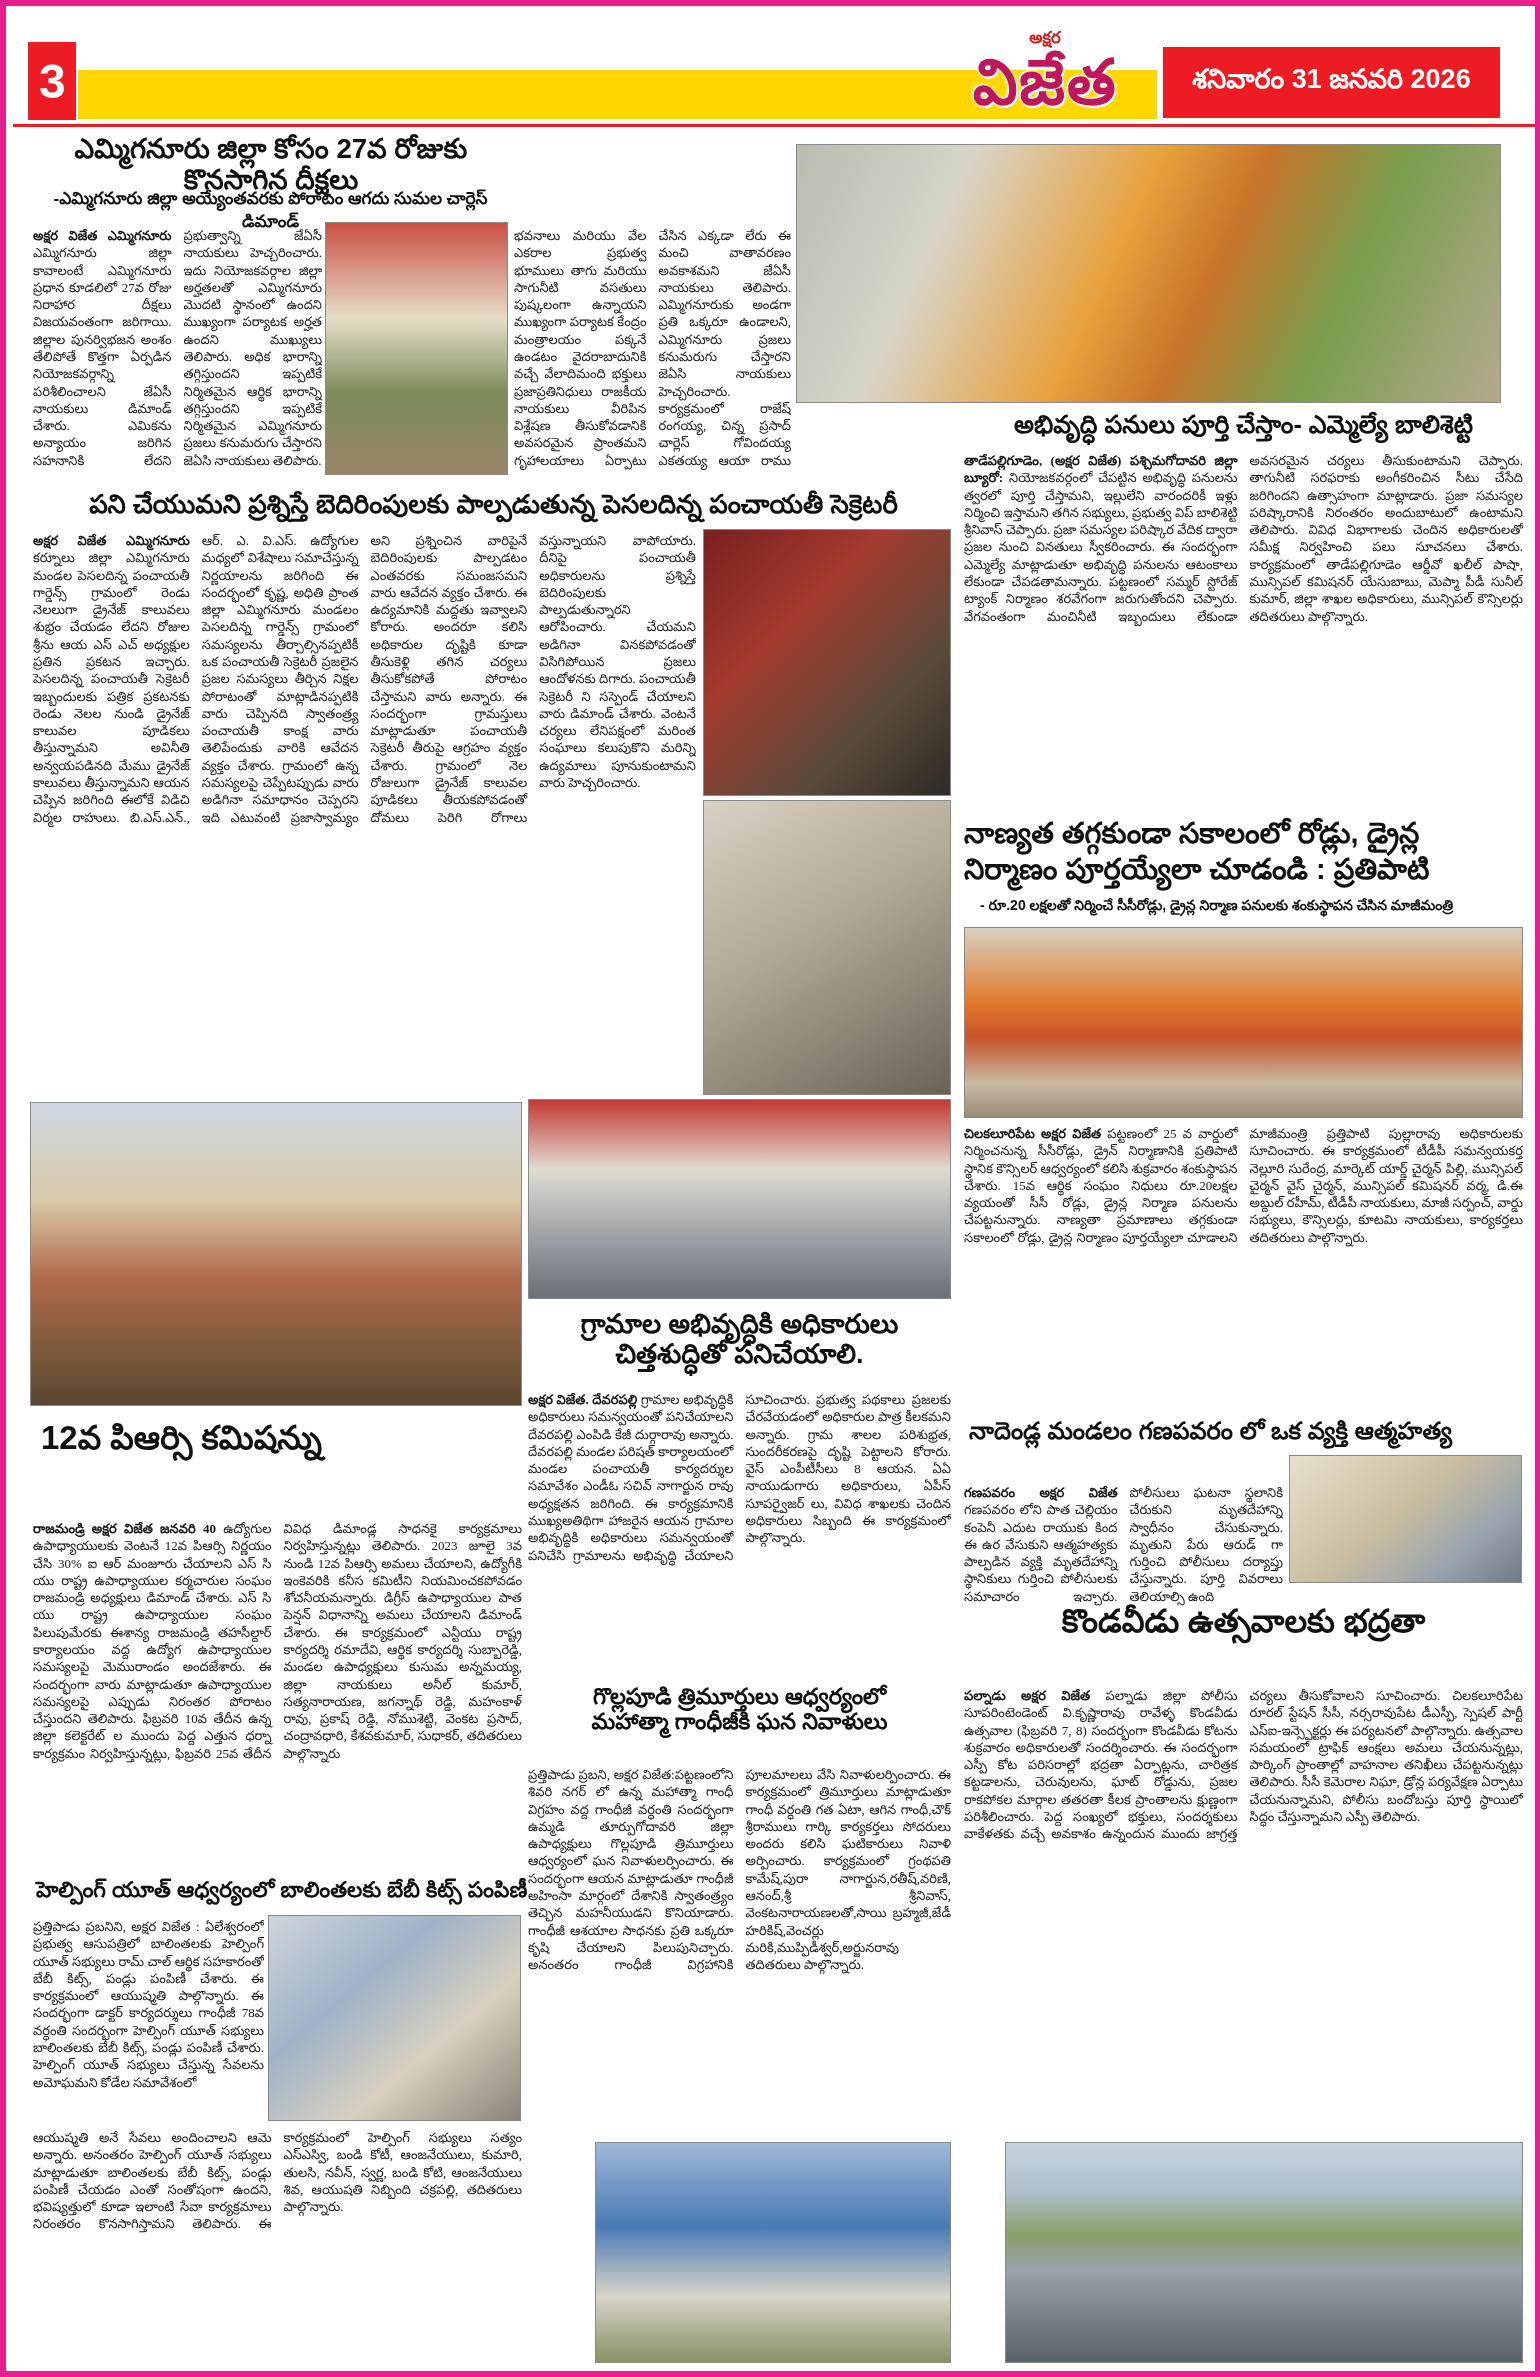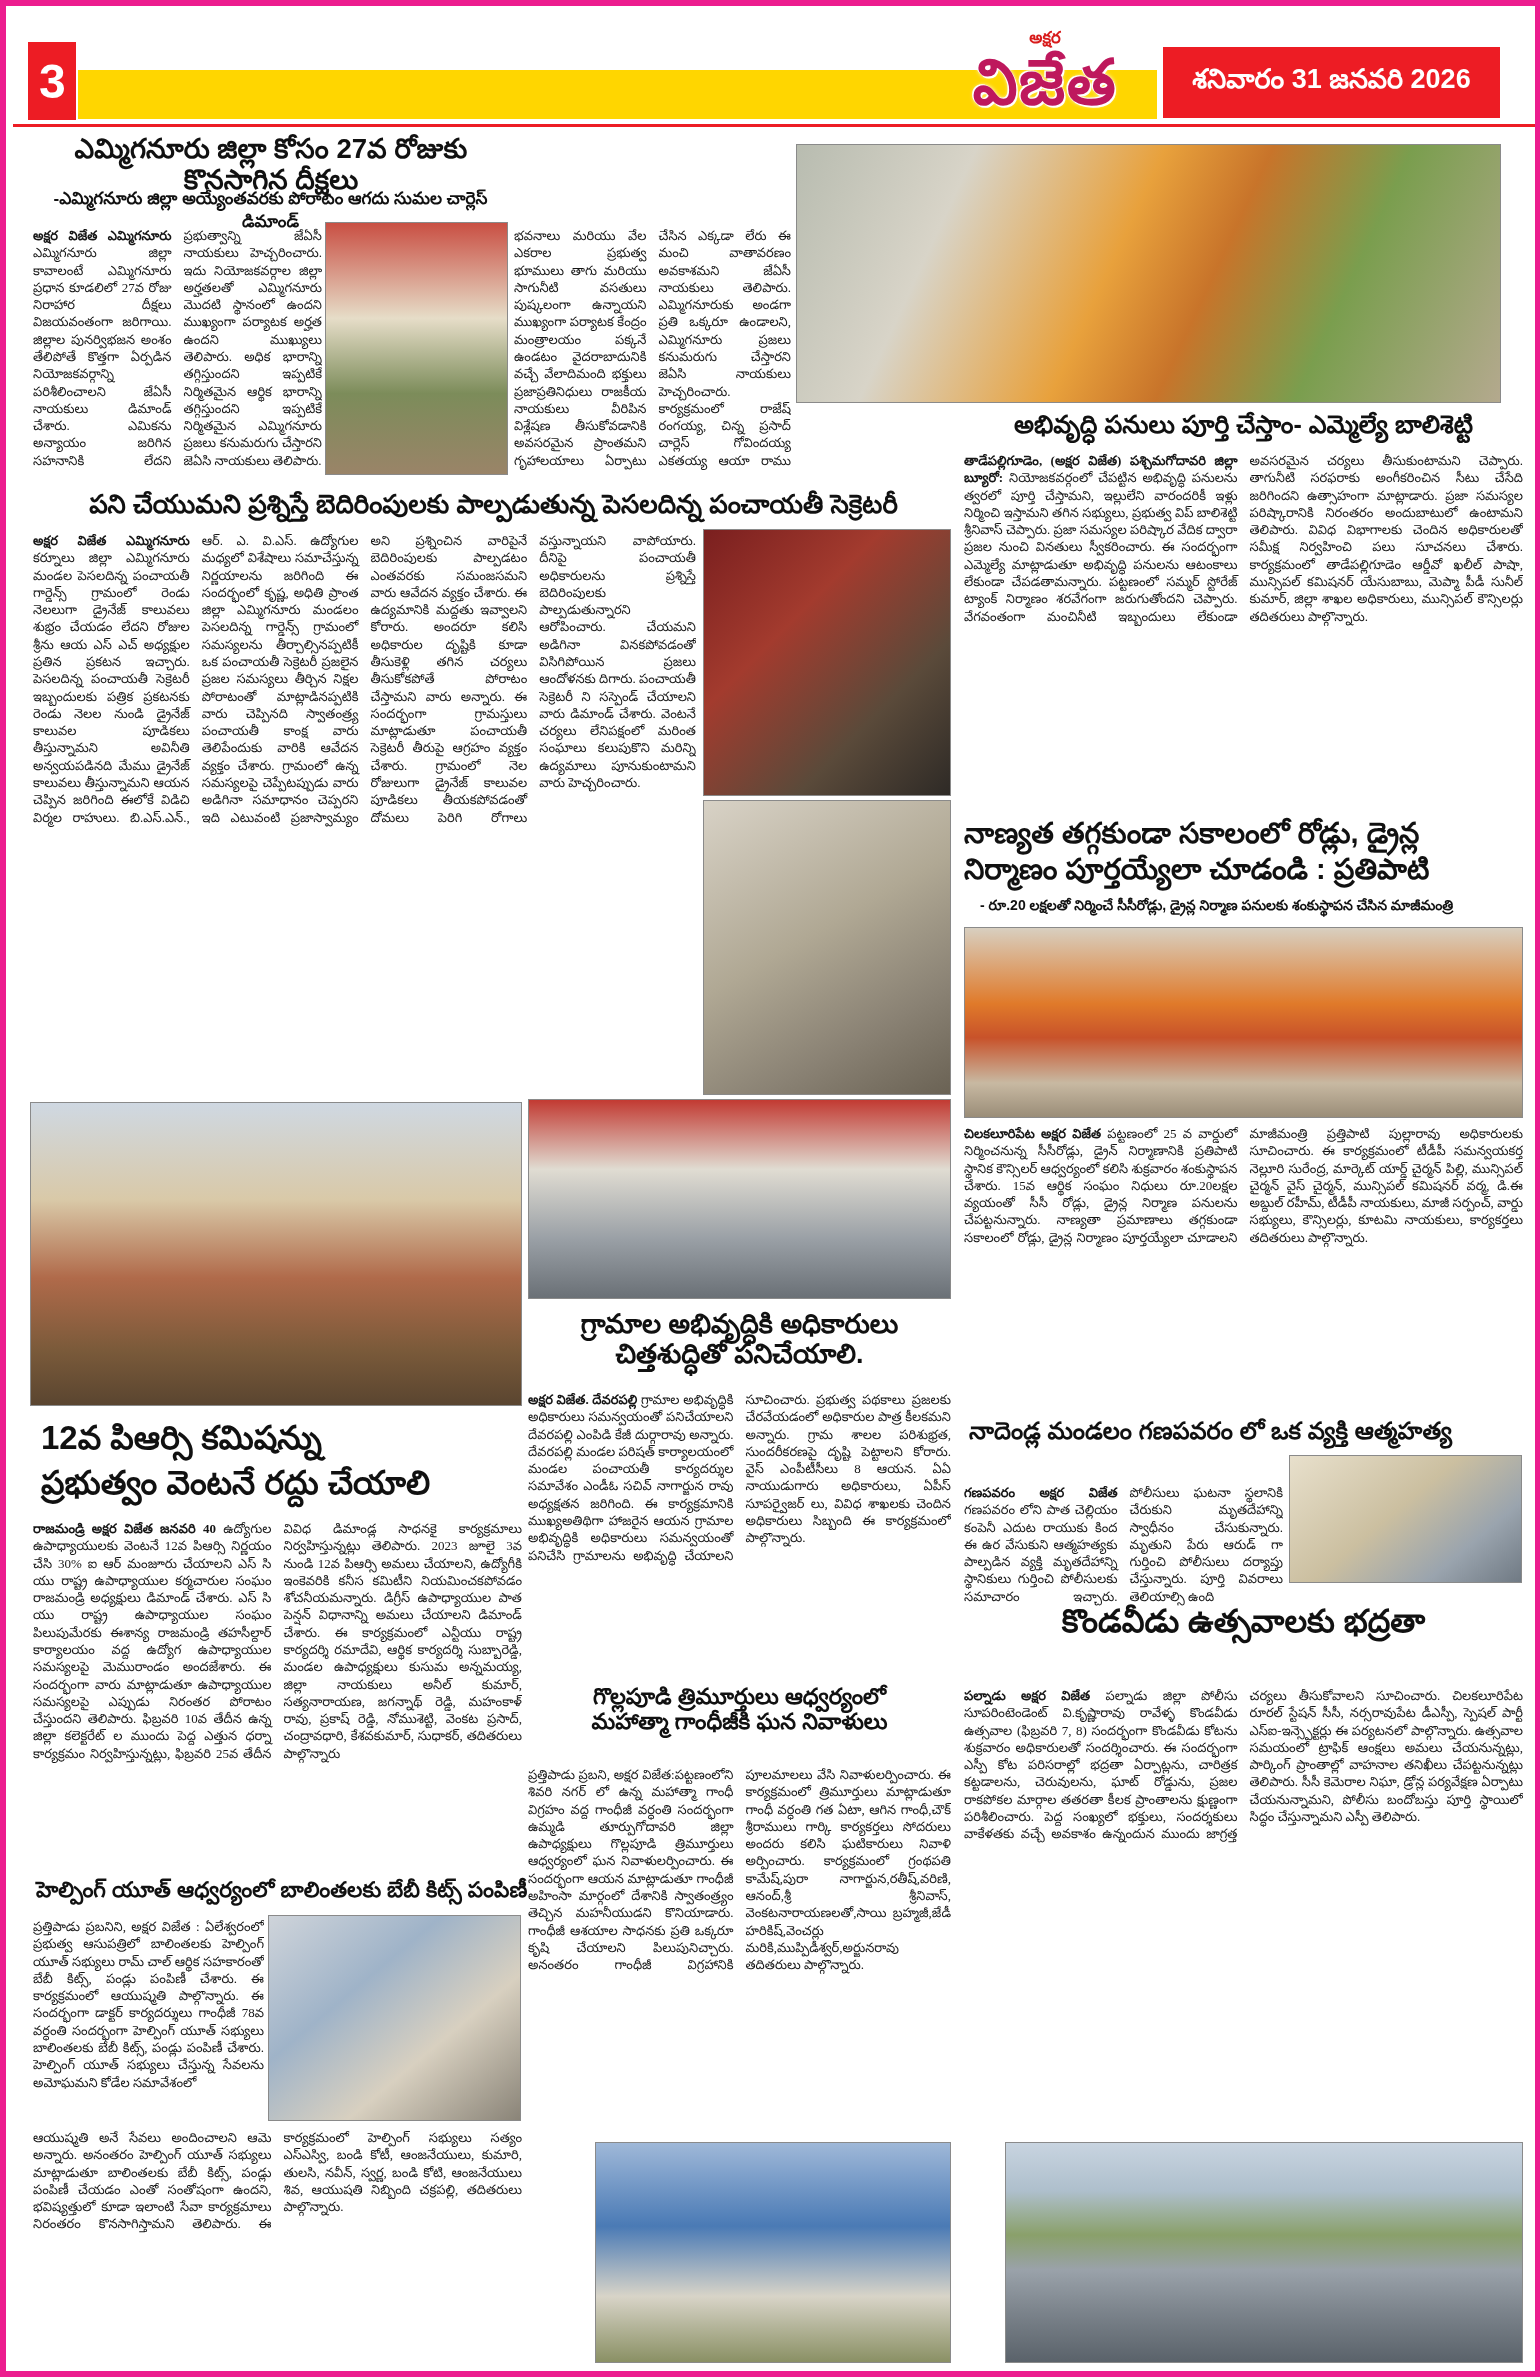--- a/index.html
+++ b/index.html
@@ -91,21 +91,20 @@
     <div>గొల్లపూడి త్రిమూర్తులు ఆధ్వర్యంలో</div>
     <div>మహాత్మా గాంధీజీకి ఘన నివాళులు</div>
   </div>
   <div class="abs" style="left:522px;top:1760px;width:423px;height:370px;">
     <div class="body cols2" style="height:370px;">ప్రత్తిపాడు ప్రబని, అక్షర విజేత:పట్టణంలోని శివరి నగర్ లో ఉన్న మహాత్మా గాంధీ విగ్రహం వద్ద గాంధీజీ వర్ధంతి సందర్భంగా ఉమ్మడి తూర్పుగోదావరి జిల్లా ఉపాధ్యక్షులు గొల్లపూడి త్రిమూర్తులు ఆధ్వర్యంలో ఘన నివాళులర్పించారు. ఈ సందర్భంగా ఆయన మాట్లాడుతూ గాంధీజీ అహింసా మార్గంలో దేశానికి స్వాతంత్ర్యం తెచ్చిన మహనీయుడని కొనియాడారు. గాంధీజీ ఆశయాల సాధనకు ప్రతి ఒక్కరూ కృషి చేయాలని పిలుపునిచ్చారు. అనంతరం గాంధీజీ విగ్రహానికి పూలమాలలు వేసి నివాళులర్పించారు. ఈ కార్యక్రమంలో త్రిమూర్తులు మాట్లాడుతూ గాంధీ వర్ధంతి గత ఏటా, ఆగిన గాంధీ,చౌక్ శ్రీరాములు గార్కి కార్యకర్తలు సోదరులు అందరు కలిసి ఘటికారులు నివాళి అర్పించారు. కార్యక్రమంలో గ్రంథపతి కామేష్,పురా నాగార్జున,రతీష్,వరిణి, ఆనంద్,శ్రీ శ్రీనివాస్, వెంకటనారాయణలతో,సాయి బ్రహ్మజీ,జేడీ హరికిష్,వెంచర్లు మరికి,ముప్పిడీశ్వర్,అర్జునరావు తదితరులు పాల్గొన్నారు.</div>
   </div>
   <div class="abs photo" style="left:589px;top:2136px;width:356px;height:221px;background:linear-gradient(180deg,#9fb8d8 0%,#4a7ab5 38%,#d8d4c8 70%,#8a9064 100%);"></div>
 
   <div class="abs hl" style="left:35px;top:1410px;width:477px;height:94px;font-size:33px;line-height:1.35;">
     <div>12వ పిఆర్సి కమిషన్ను</div>
-    <div>ప్రభుత్వం వెంటనే రద్దు చేయాలి</div>
   </div>
   <div class="abs" style="left:27px;top:1514px;width:489px;height:325px;">
     <div class="body cols2" style="height:325px;">
       <span class="dl">రాజమండ్రి అక్షర విజేత జనవరి 40</span>
       <span>ఉద్యోగుల ఉపాధ్యాయులకు వెంటనే 12వ పిఆర్సి నిర్ణయం చేసి 30% ఐ ఆర్ మంజూరు చేయాలని ఎస్ సి యు రాష్ట్ర ఉపాధ్యాయుల కర్మచారుల సంఘం రాజమండ్రి అధ్యక్షులు డిమాండ్ చేశారు. ఎస్ సి యు రాష్ట్ర ఉపాధ్యాయుల సంఘం పిలుపుమేరకు ఈశాన్య రాజమండ్రి తహసీల్దార్ కార్యాలయం వద్ద ఉద్యోగ ఉపాధ్యాయుల సమస్యలపై మెమురాండం అందజేశారు. ఈ సందర్భంగా వారు మాట్లాడుతూ ఉపాధ్యాయుల సమస్యలపై ఎప్పుడు నిరంతర పోరాటం చేస్తుందని తెలిపారు. ఫిబ్రవరి 10వ తేదీన ఉన్న జిల్లా కలెక్టరేట్ ల ముందు పెద్ద ఎత్తున ధర్నా కార్యక్రమం నిర్వహిస్తున్నట్లు, ఫిబ్రవరి 25వ తేదీన వివిధ డిమాండ్ల సాధనకై కార్యక్రమాలు నిర్వహిస్తున్నట్లు తెలిపారు. 2023 జూలై 3వ నుండి 12వ పిఆర్సి అమలు చేయాలని, ఉద్యోగీకి ఇంకెవరికి కనీస కమిటీని నియమించకపోవడం శోచనీయమన్నారు. డిగ్రీస్ ఉపాధ్యాయుల పాత పెన్షన్ విధానాన్ని అమలు చేయాలని డిమాండ్ చేశారు. ఈ కార్యక్రమంలో ఎన్టీయు రాష్ట్ర కార్యదర్శి రమాదేవి, ఆర్థిక కార్యదర్శి సుబ్బారెడ్డి, మండల ఉపాధ్యక్షులు కుసుమ అన్నమయ్య, జిల్లా నాయకులు అనీల్ కుమార్, సత్యనారాయణ, జగన్నాథ్ రెడ్డి, మహంకాళ్ రావు, ప్రకాష్ రెడ్డి, నోముశెట్టి, వెంకట ప్రసాద్, చంద్రావధారి, కేశవకుమార్, సుధాకర్, తదితరులు పాల్గొన్నారు</span>
     </div>
   </div>
 
   <div class="abs hl" style="left:30px;top:1872px;width:522px;height:31px;font-size:21.6px;">హెల్పింగ్ యూత్ ఆధ్వర్యంలో బాలింతలకు బేబీ కిట్స్ పంపిణీ</div>
   <div class="abs" style="left:27px;top:1912px;width:231px;height:203px;">

